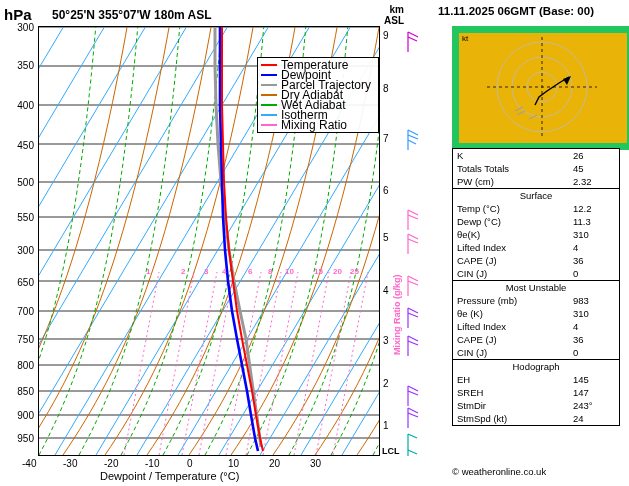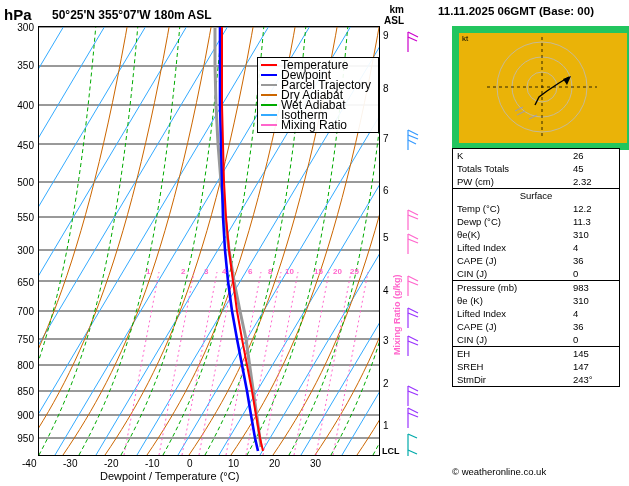--- a/index.html
+++ b/index.html
@@ -346,20 +346,21 @@
             <span class="k">CAPE (J)</span>
             <span class="v">36</span>
           </div>
         <div class="row">
             <span class="k">CIN (J)</span>
             <span class="v">0</span>
           </div>
       </div>
 
       <div class="sect">
+        <div class="hdr">Most Unstable</div>
         <div class="row">
             <span class="k">Pressure (mb)</span>
             <span class="v">983</span>
           </div>
         <div class="row">
             <span class="k">θe (K)</span>
             <span class="v">310</span>
           </div>
         <div class="row">
             <span class="k">Lifted Index</span>
@@ -369,30 +370,35 @@
             <span class="k">CAPE (J)</span>
             <span class="v">36</span>
           </div>
         <div class="row">
             <span class="k">CIN (J)</span>
             <span class="v">0</span>
           </div>
       </div>
 
       <div class="sect">
+        <div class="hdr">Hodograph</div>
         <div class="row">
             <span class="k">EH</span>
             <span class="v">145</span>
           </div>
         <div class="row">
             <span class="k">SREH</span>
             <span class="v">147</span>
           </div>
         <div class="row">
             <span class="k">StmDir</span>
             <span class="v">243°</span>
+          </div>
+        <div class="row">
+            <span class="k">StmSpd (kt)</span>
+            <span class="v">24</span>
           </div>
       </div>
     </div>
 
     <div class="credit">© weatheronline.co.uk</div>
   </div>
 </div>
 
 </body></html>

